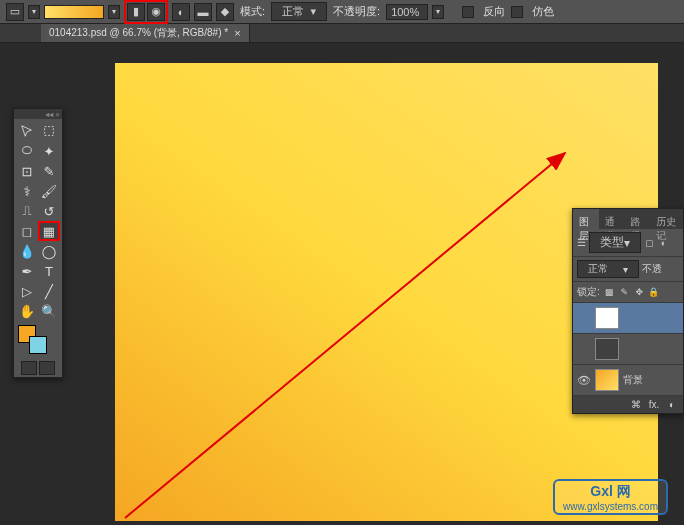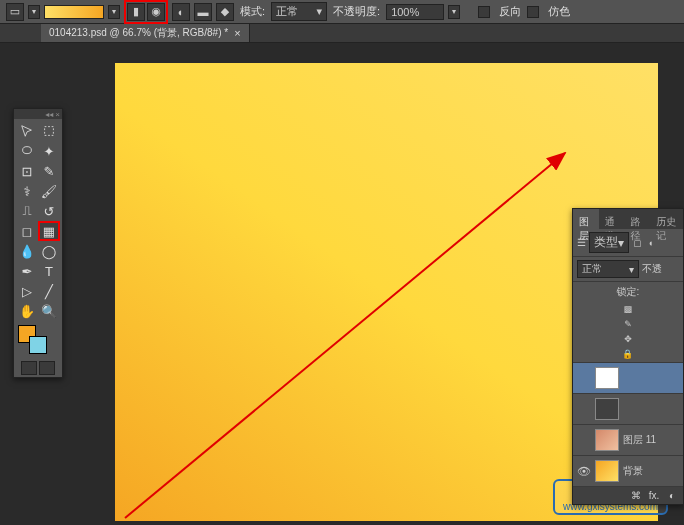--- a/index.html
+++ b/index.html
@@ -56,31 +56,31 @@
       display: inline-flex;
       gap: 2px;
     }
     .label {
       color: #ddd;
       margin: 0 2px;
     }
     .select-box {
       background: #3a3a3a;
       border: 1px solid #222;
+      padding: 1px 10px;
+      min-width: 56px;
+      display: inline-flex;
+      justify-content: space-between;
+      align-items: center;
+    }
+    .opacity-input {
+      background: #3a3a3a;
+      border: 1px solid #222;
       padding: 1px 4px;
-      min-width: 56px;
-      display: inline-flex;
-      justify-content: space-between;
-      align-items: center;
-    }
-    .opacity-input {
-      background: #3a3a3a;
-      border: 1px solid #222;
-      padding: 1px 4px;
-      width: 58px;
+      width: 42px;
       display: inline-flex;
       align-items: center;
     }
     .checkbox {
       width: 12px;
       height: 12px;
       background: #3a3a3a;
       border: 1px solid #222;
       display: inline-block;
       margin-right: 3px;
@@ -251,21 +251,20 @@
       font-size: 10px;
       border-bottom: 1px solid #3a3a3a;
     }
     .lock-row {
       display: flex;
       align-items: center;
       padding: 3px 4px;
       gap: 4px;
       font-size: 10px;
       border-bottom: 1px solid #3a3a3a;
-      flex-direction: column;
     }
     .lock-icon {
       width: 11px;
       height: 11px;
       display: inline-flex;
       align-items: center;
       justify-content: center;
       font-size: 9px;
       color: #ccc;
     }
@@ -477,25 +476,20 @@
     <span class="vis-eye"></span>
     <span class="layer-thumb white"></span>
     <span></span>
   </div>
   <div class="layer-item">
     <span class="vis-eye"></span>
     <span class="layer-thumb solid"></span>
     <span></span>
   </div>
   <div class="layer-item">
-    <span class="vis-eye"></span>
-    <span class="layer-thumb photo"></span>
-    <span>图层 11</span>
-  </div>
-  <div class="layer-item">
     <span class="vis-eye">👁</span>
     <span class="layer-thumb gradient"></span>
     <span>背景</span>
   </div>
 
   <div class="panel-footer">
     <span class="footer-icon">⌘</span>
     <span class="footer-icon">fx.</span>
     <span class="footer-icon">◐</span>
   </div>

